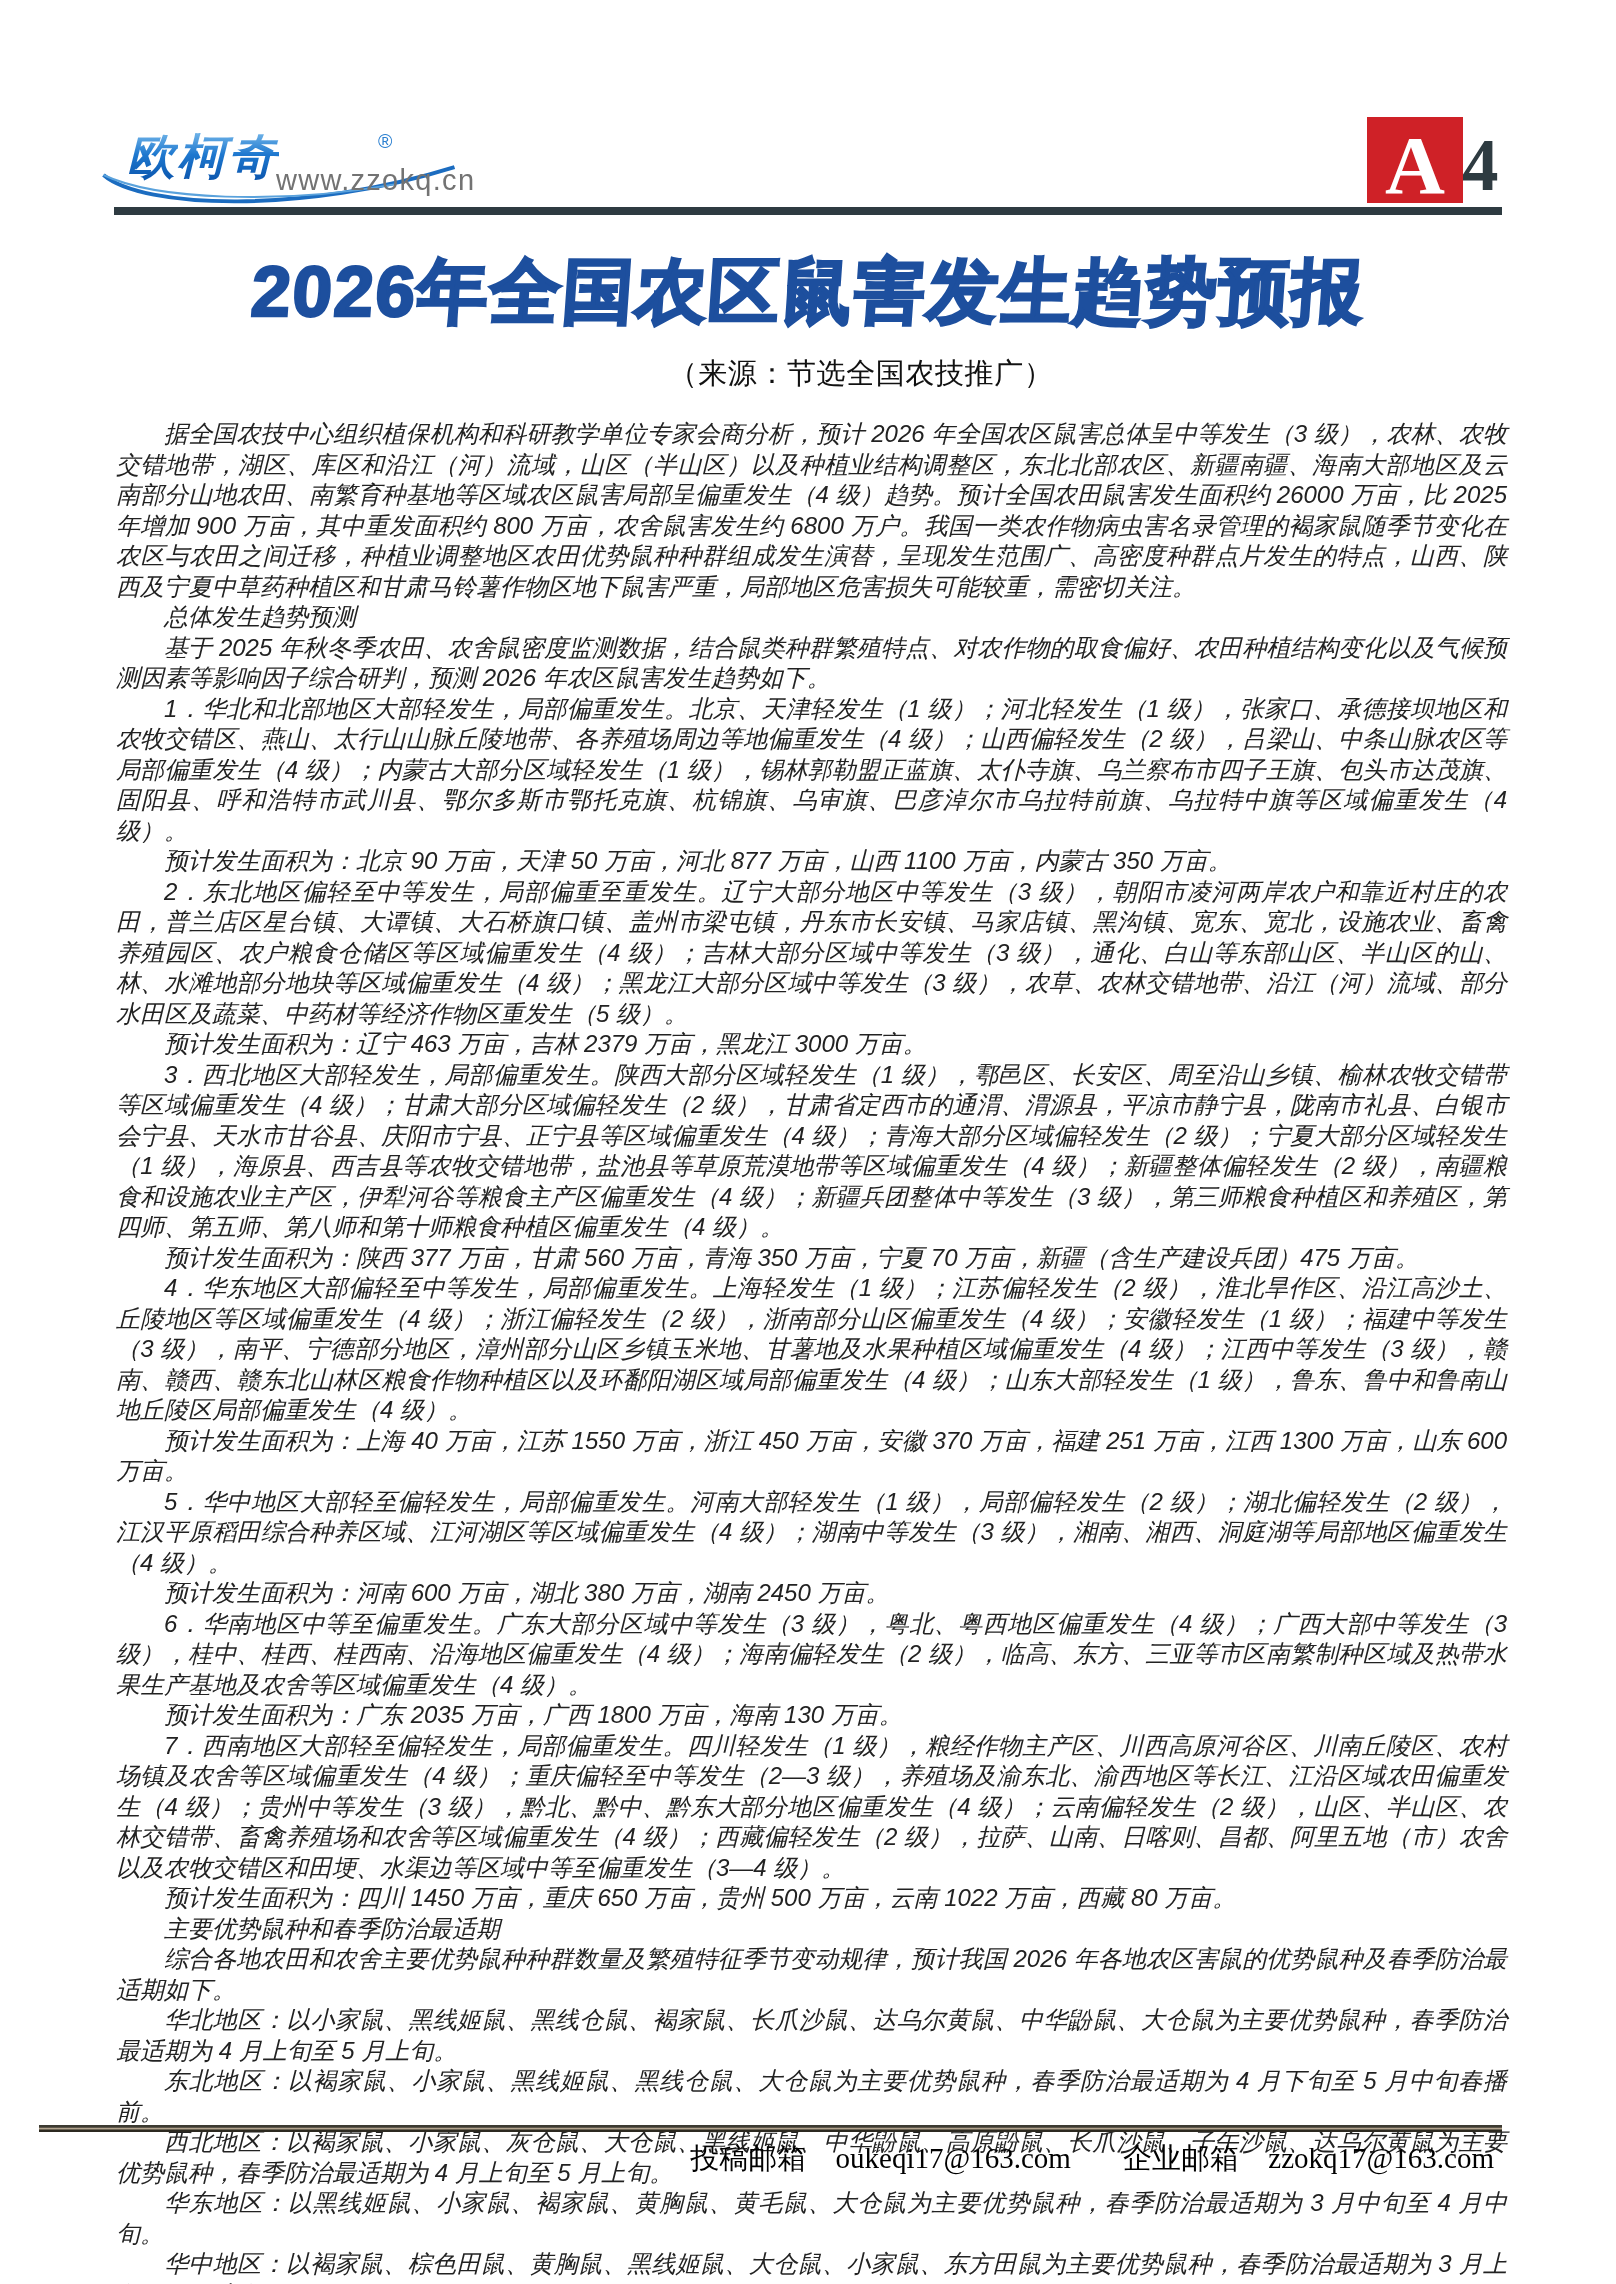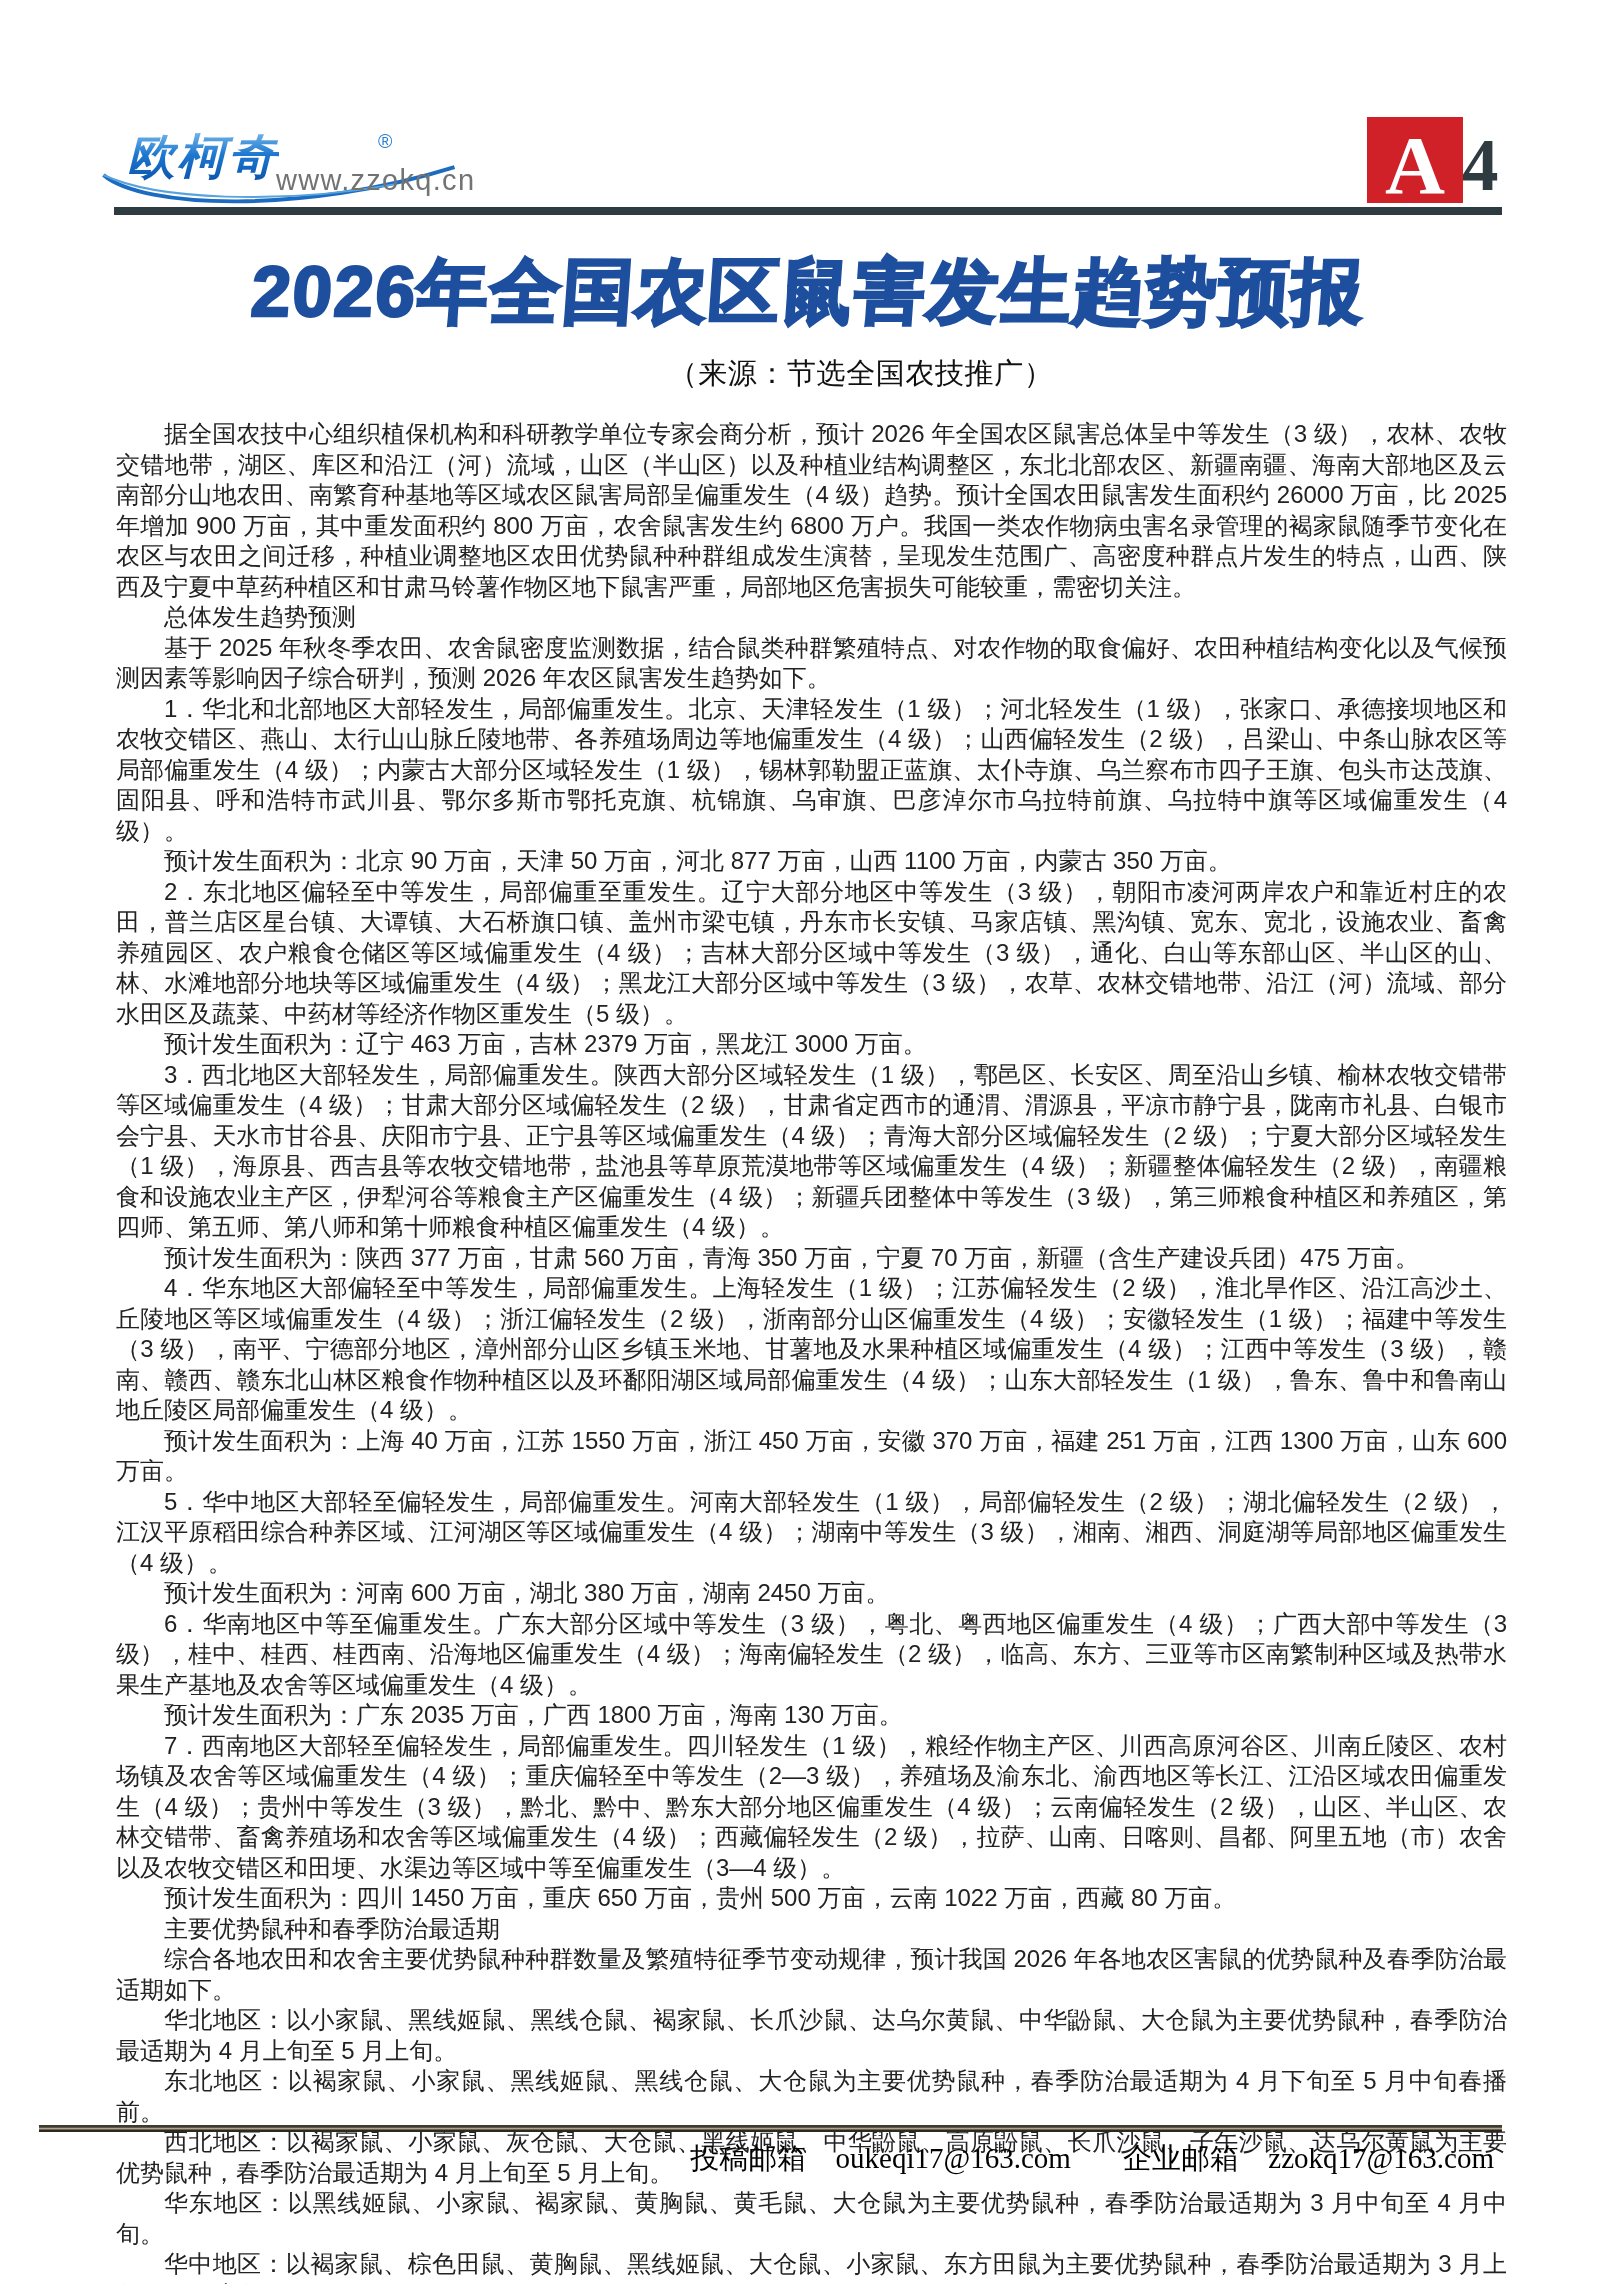--- a/index.html
+++ b/index.html
@@ -65,21 +65,21 @@
     position:absolute;left:16px;top:354px;width:100%;
     text-align:center;
     font-size:29px;color:#111111;letter-spacing:0.6px;padding-left:37px;
   }
   
   .article{
     position:absolute;left:116px;top:419px;width:1391px;
     font-size:24px;line-height:30.5px;color:#222222;
     text-align:justify;
   }
-  .article p{margin:0;text-indent:2em;}
+  .article p{margin:0;text-indent:2em;font-style:italic;}
   
   .footer-rule{
     position:absolute;left:39px;top:2125px;width:1463px;height:6.5px;
     background:linear-gradient(180deg,#3c3a31 0%,#3c3a31 32%,#b3a48e 45%,#b3a48e 58%,#2c2920 70%,#2c2920 100%);
   }
   .footer{
     position:absolute;left:0;top:2139px;right:122px;
     text-align:right;
     font-family:"Liberation Serif", serif;
     font-size:29px;color:#000000;

